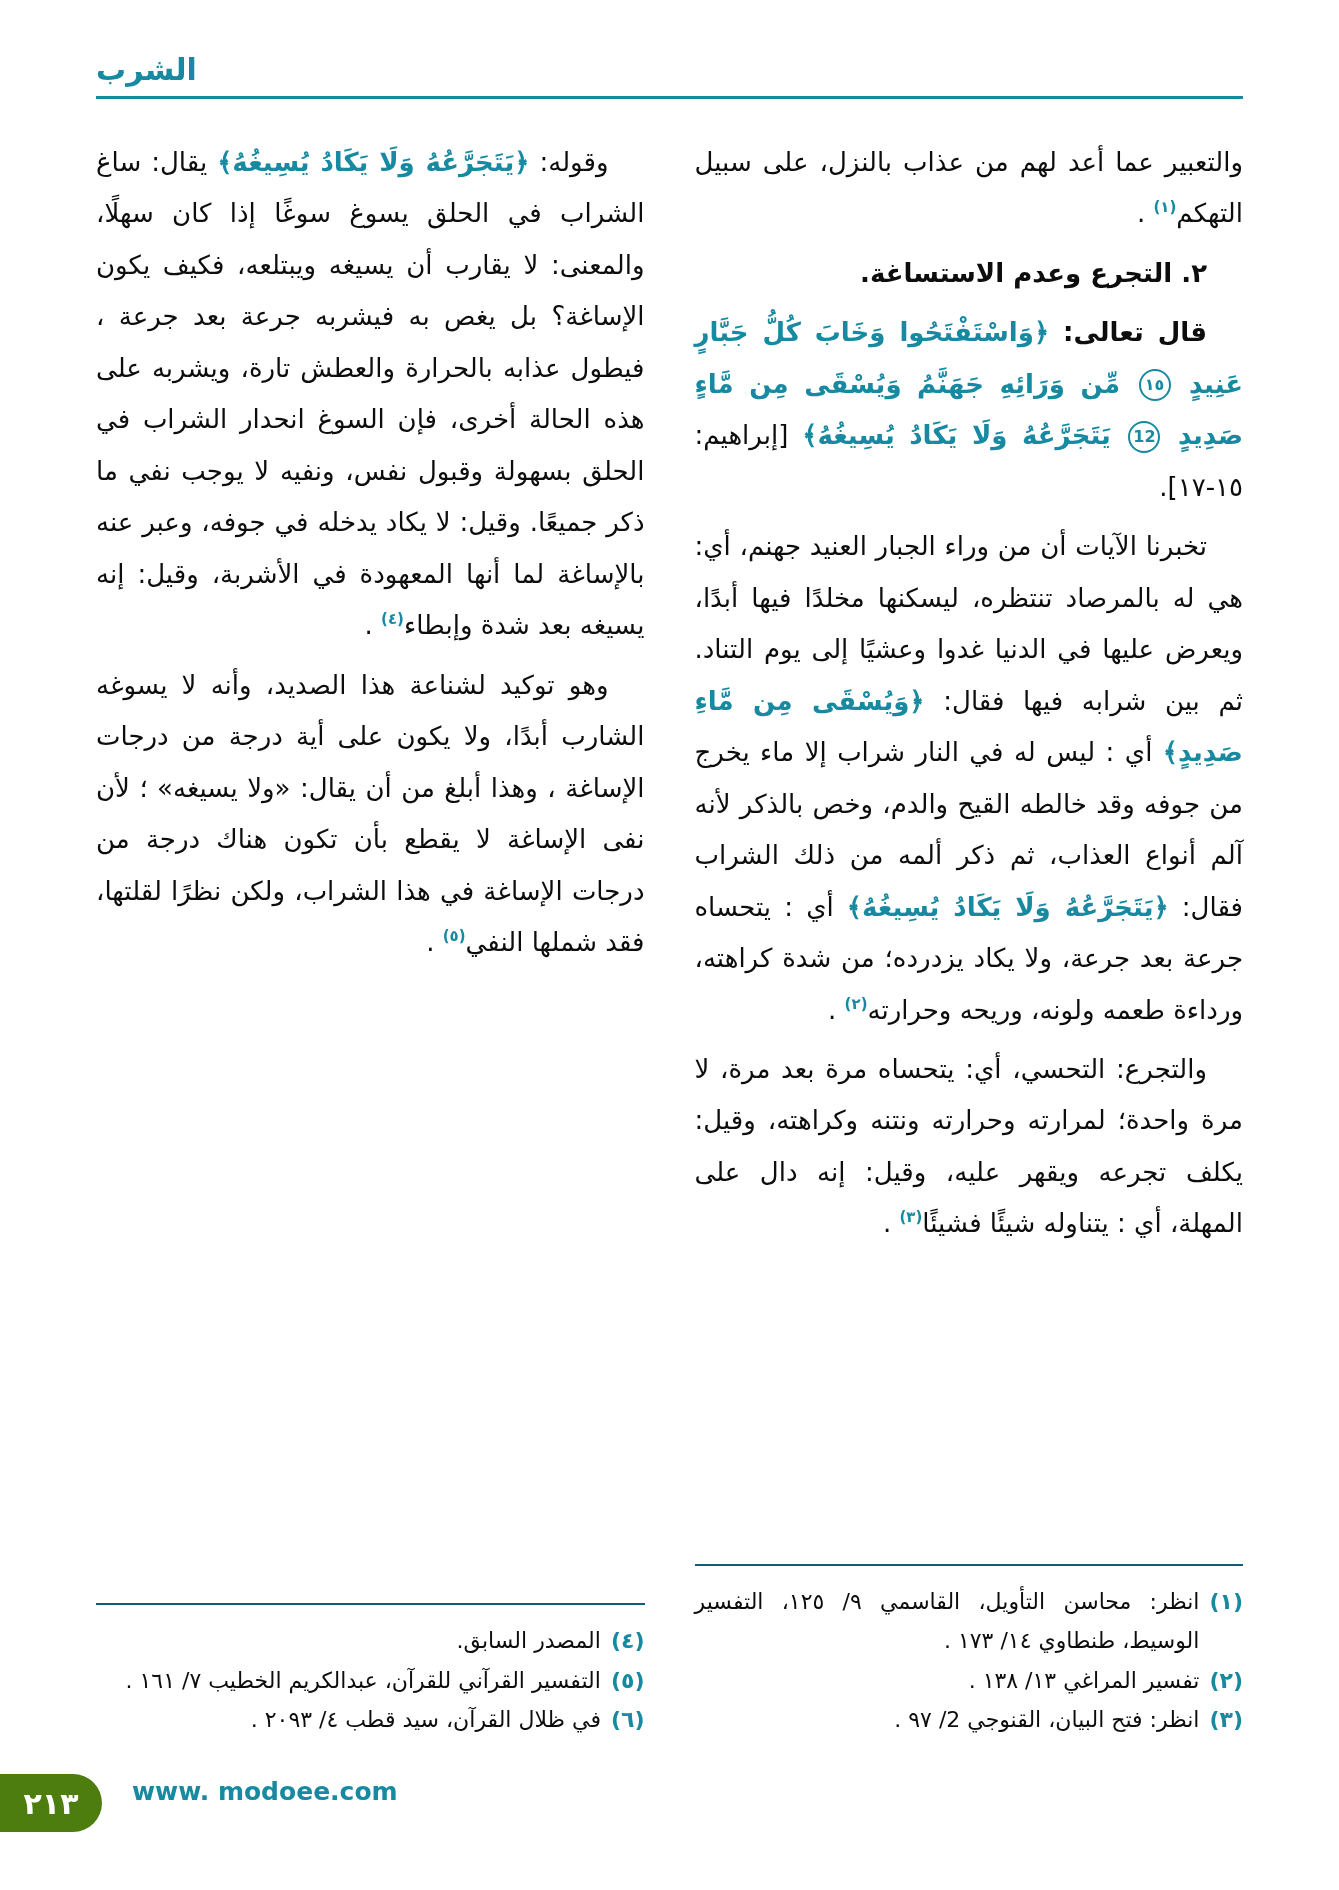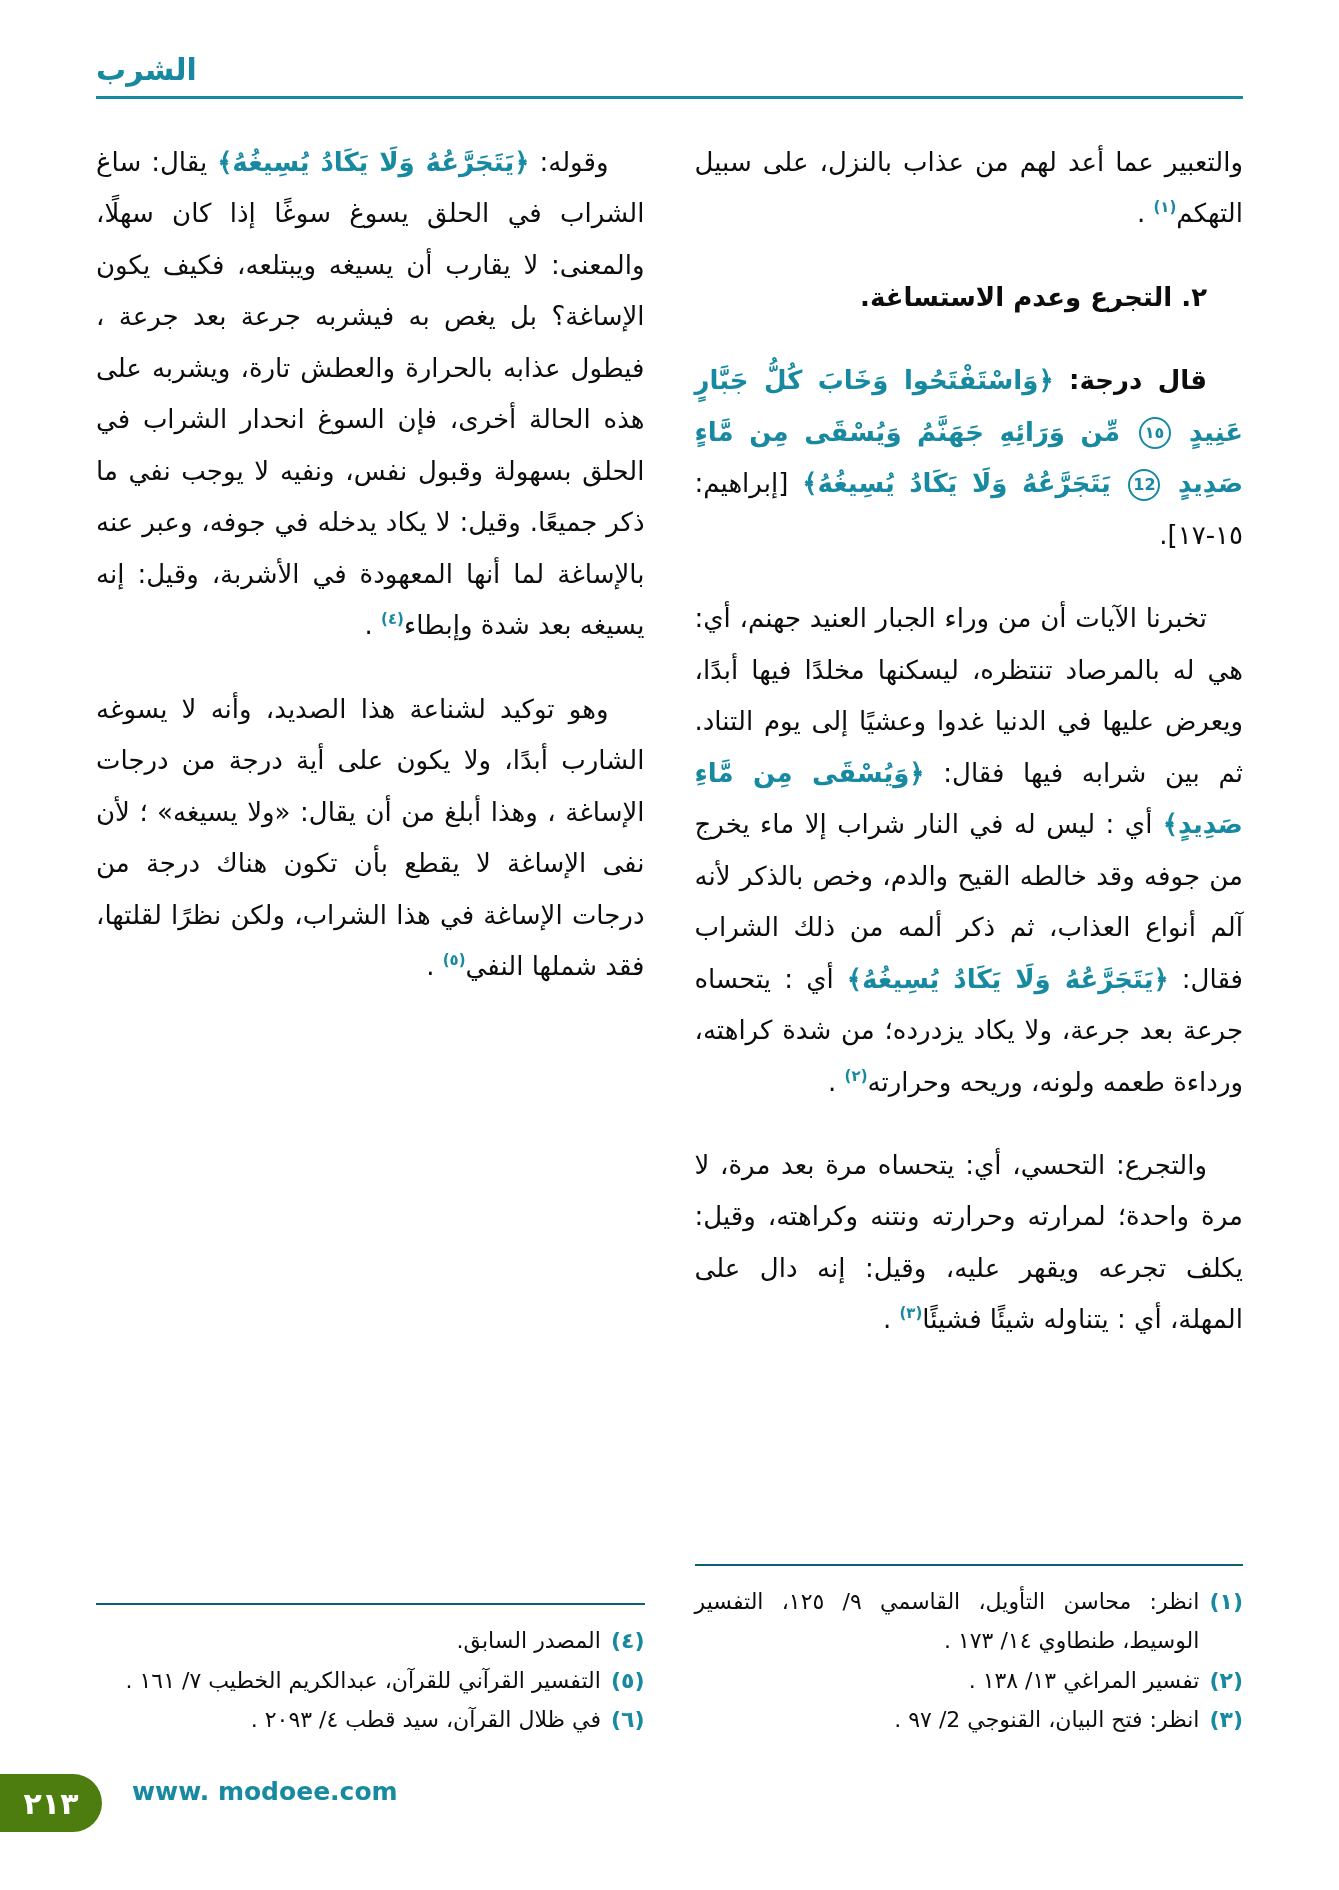--- a/index.html
+++ b/index.html
@@ -30,21 +30,20 @@
   }
   .columns{
     display:flex;flex-direction:row;gap:50px;
     flex:1;margin-top:38px;
   }
   .column{
     flex:1;min-width:0;
     display:flex;flex-direction:column;
     font-size:26px;line-height:1.98;
     text-align:justify;
-    gap:24px;
   }
   .para{margin:0 0 8px 0;text-indent:36px;}
   .para.no-indent{text-indent:0;}
   .para.heading span{font-weight:bold;}
   .lead{font-weight:bold;}
   .quran{color:#1789a0;font-weight:bold;}
   .ref{
     color:#1789a0;font-weight:bold;
     font-size:15px;vertical-align:super;line-height:0;
   }
@@ -90,21 +89,21 @@
   </div>
 
   <div class="columns">
 
     <div class="column">
 
       <p class="para no-indent"><span>والتعبير عما أعد لهم من عذاب بالنزل، على سبيل التهكم</span><span class="ref">(١)</span><span> .</span></p>
 
       <p class="para heading"><span>٢. التجرع وعدم الاستساغة.</span></p>
 
-      <p class="para"><span class="lead">قال درجة: </span><span class="quran">﴿وَاسْتَفْتَحُوا وَخَابَ كُلُّ جَبَّارٍ عَنِيدٍ </span><span class="ayah">١٥</span><span class="quran"> مِّن وَرَائِهِ جَهَنَّمُ وَيُسْقَى مِن مَّاءٍ صَدِيدٍ </span><span class="ayah">12</span><span class="quran"> يَتَجَرَّعُهُ وَلَا يَكَادُ يُسِيغُهُ﴾</span><span> [إبراهيم: ١٥-١٧].</span></p>
+      <p class="para"><span class="lead">قال تعالى: </span><span class="quran">﴿وَاسْتَفْتَحُوا وَخَابَ كُلُّ جَبَّارٍ عَنِيدٍ </span><span class="ayah">١٥</span><span class="quran"> مِّن وَرَائِهِ جَهَنَّمُ وَيُسْقَى مِن مَّاءٍ صَدِيدٍ </span><span class="ayah">12</span><span class="quran"> يَتَجَرَّعُهُ وَلَا يَكَادُ يُسِيغُهُ﴾</span><span> [إبراهيم: ١٥-١٧].</span></p>
 
       <p class="para"><span>تخبرنا الآيات أن من وراء الجبار العنيد جهنم، أي: هي له بالمرصاد تنتظره، ليسكنها مخلدًا فيها أبدًا، ويعرض عليها في الدنيا غدوا وعشيًا إلى يوم التناد. ثم بين شرابه فيها فقال: </span><span class="quran">﴿وَيُسْقَى مِن مَّاءِ صَدِيدٍ﴾</span><span> أي : ليس له في النار شراب إلا ماء يخرج من جوفه وقد خالطه القيح والدم، وخص بالذكر لأنه آلم أنواع العذاب، ثم ذكر ألمه من ذلك الشراب فقال: </span><span class="quran">﴿يَتَجَرَّعُهُ وَلَا يَكَادُ يُسِيغُهُ﴾</span><span> أي : يتحساه جرعة بعد جرعة، ولا يكاد يزدرده؛ من شدة كراهته، ورداءة طعمه ولونه، وريحه وحرارته</span><span class="ref">(٢)</span><span> .</span></p>
 
       <p class="para"><span>والتجرع: التحسي، أي: يتحساه مرة بعد مرة، لا مرة واحدة؛ لمرارته وحرارته ونتنه وكراهته، وقيل: يكلف تجرعه ويقهر عليه، وقيل: إنه دال على المهلة، أي : يتناوله شيئًا فشيئًا</span><span class="ref">(٣)</span><span> .</span></p>
 
       <div class="footnotes">
         <div class="footnote">
             <span class="fn-marker">(١)</span>
             <span class="fn-text">انظر: محاسن التأويل، القاسمي ٩/ ١٢٥، التفسير الوسيط، طنطاوي ١٤/ ١٧٣ .</span>
           </div>

